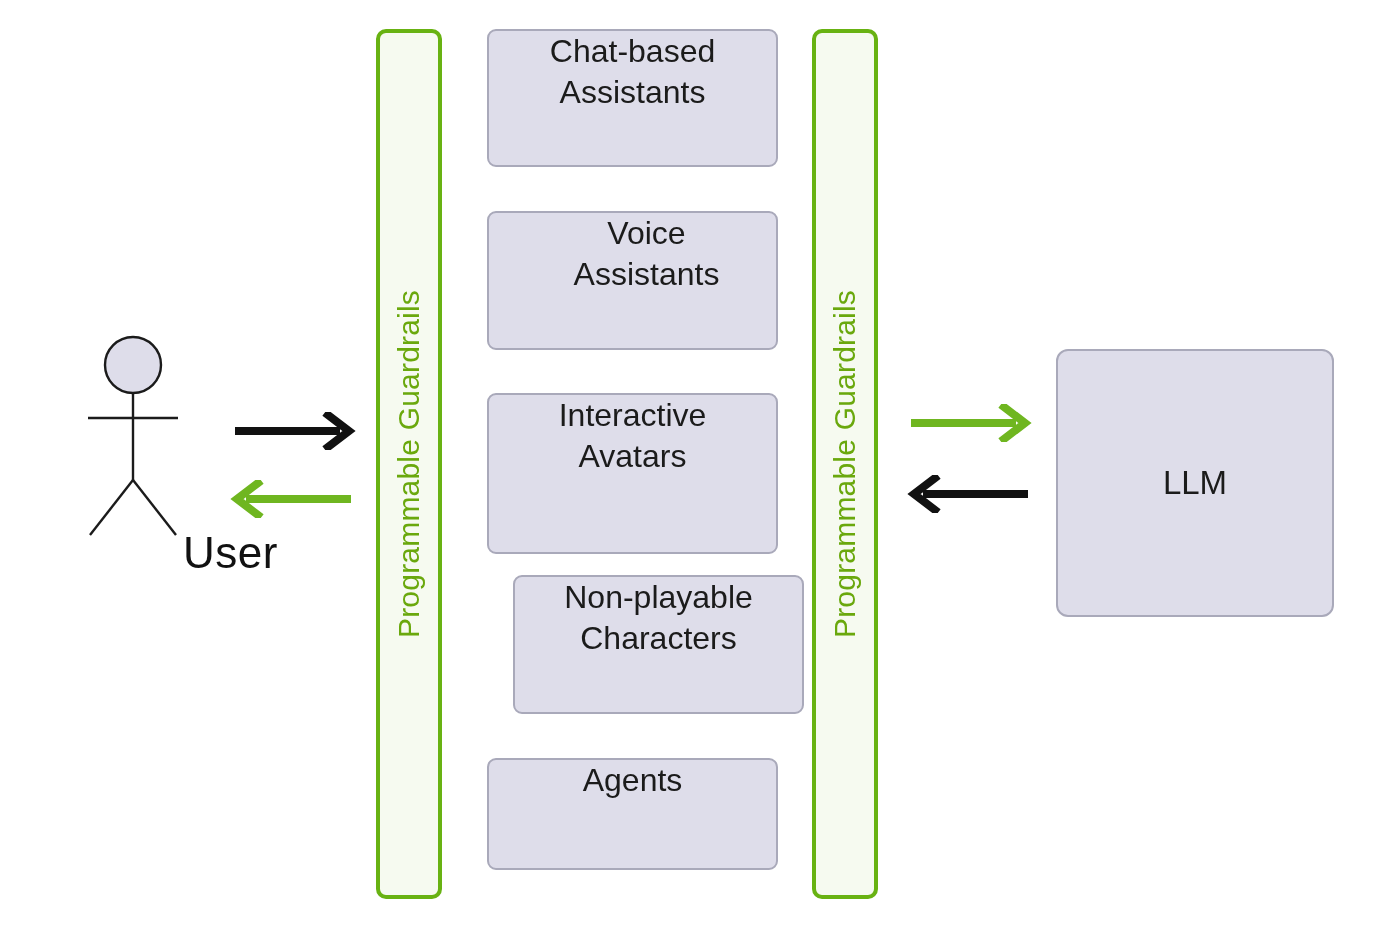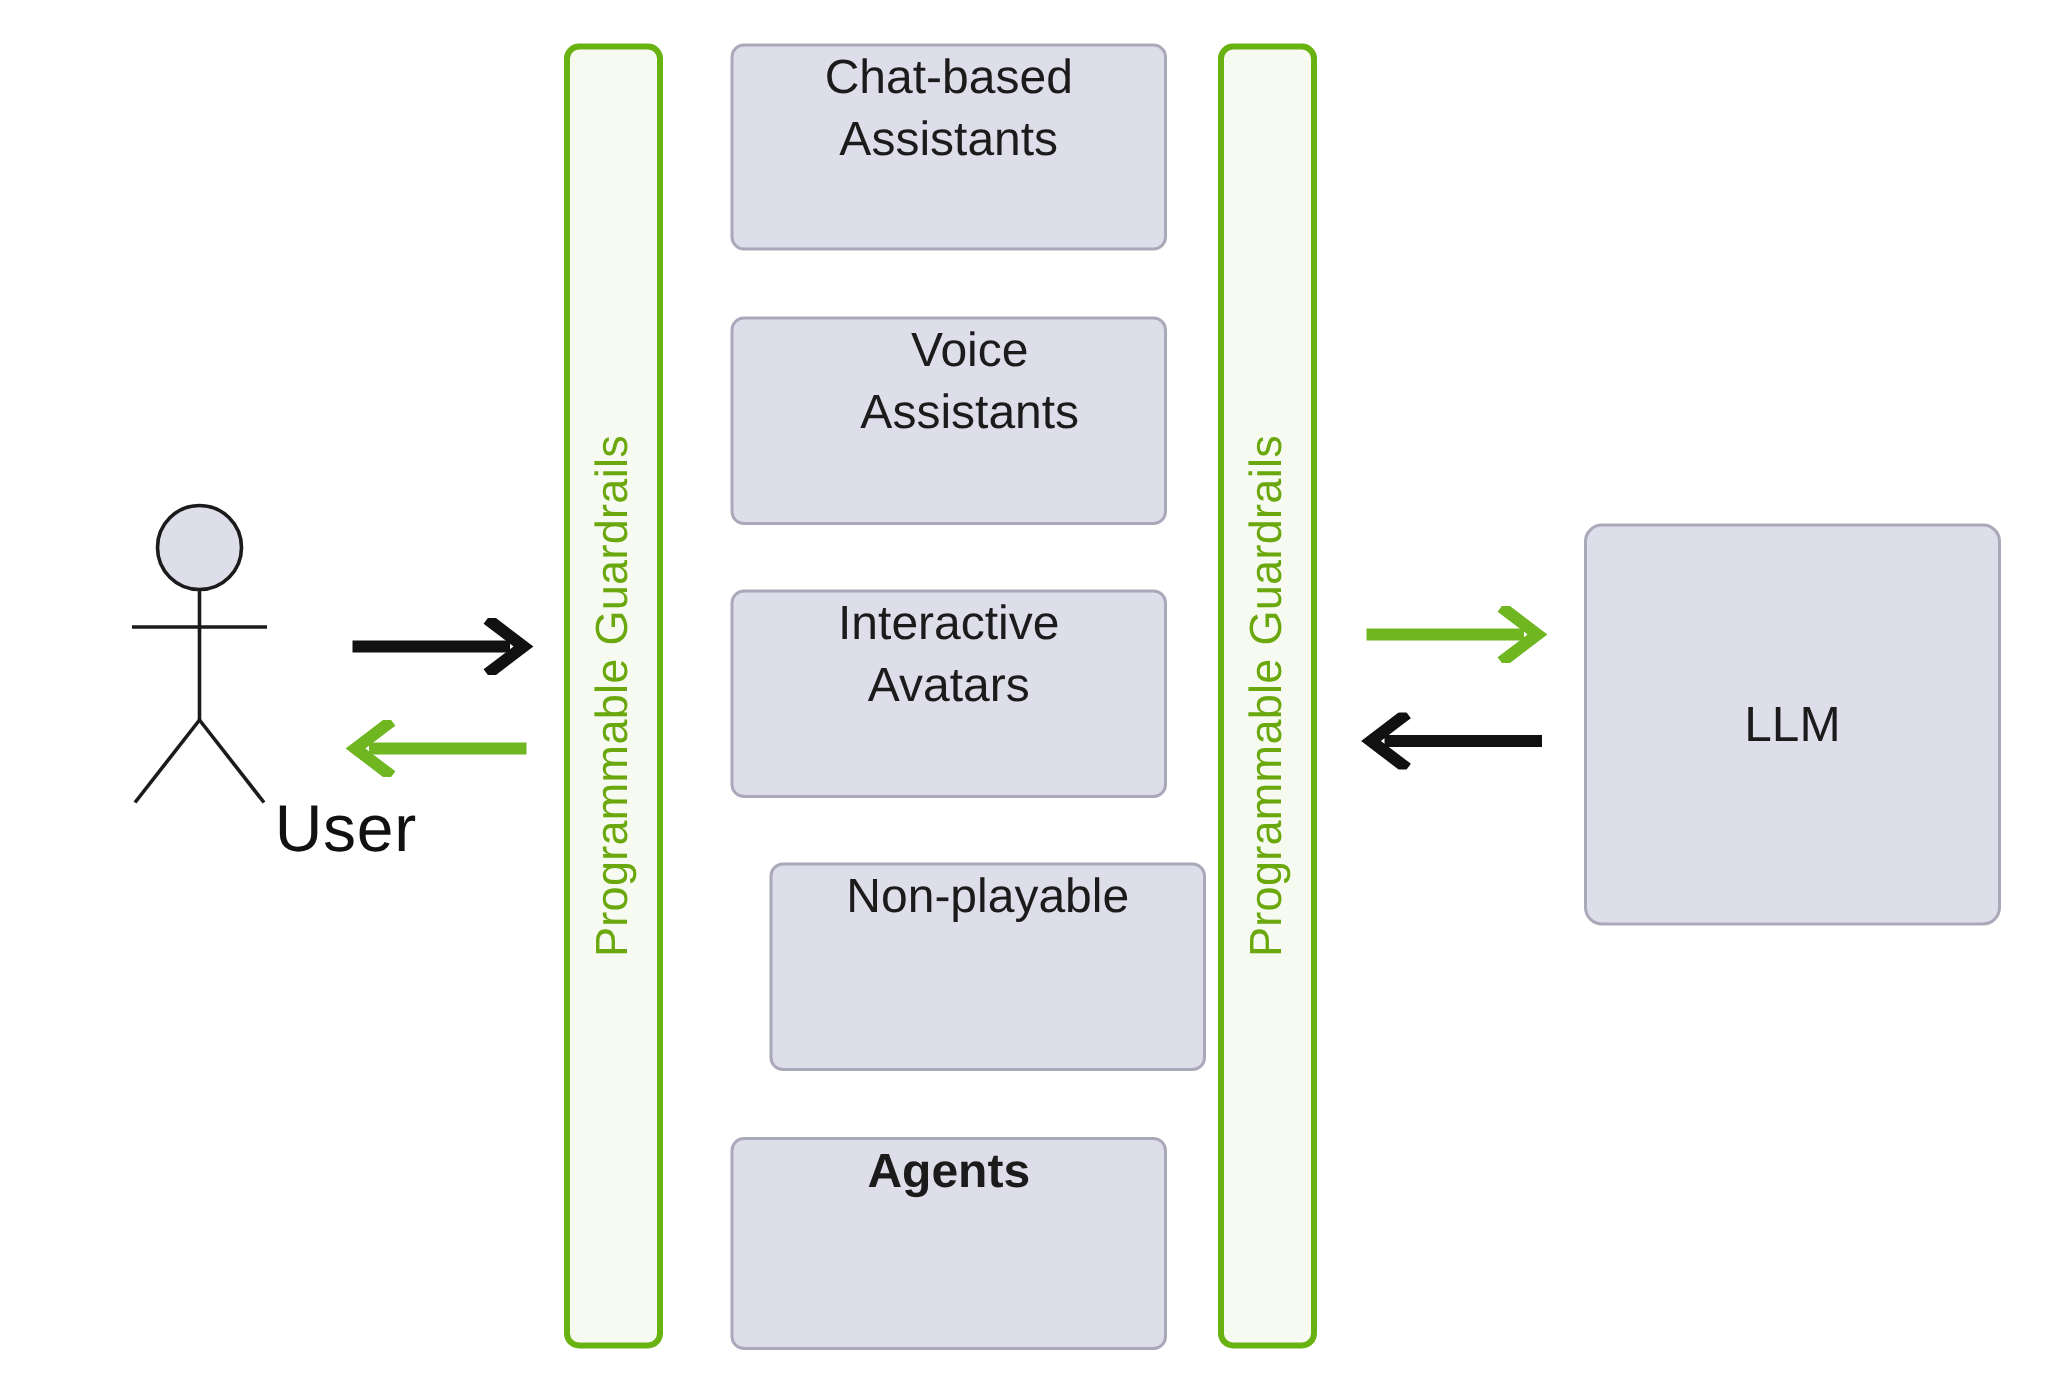--- a/index.html
+++ b/index.html
@@ -167,34 +167,35 @@
     </span>
   </div>
 
   <div class="app-box" style="top:211px; height:139px;padding-left:36px;">
     <span>
       <span>Voice</span><br>
       <span>Assistants</span>
     </span>
   </div>
 
-  <div class="app-box" style="top:393px; height:139px;">
+  <div class="app-box" style="top:393px; height:161px;">
     <span>
       <span>Interactive</span><br>
       <span>Avatars</span>
     </span>
   </div>
 
   <div class="app-box" style="top:575px; height:139px;margin-left:26px;">
     <span>
       <span>Non-playable</span><br>
-    </span>
-  </div>
-
-  <div class="app-box" style="top:758px; height:142px;font-weight:bold;">
+      <span>Characters</span>
+    </span>
+  </div>
+
+  <div class="app-box" style="top:758px; height:112px;">
     <span>Agents</span>
   </div>
 
   <div id="llm-box">
     <span>LLM</span>
   </div>
 
 </div>
 
 </body></html>

